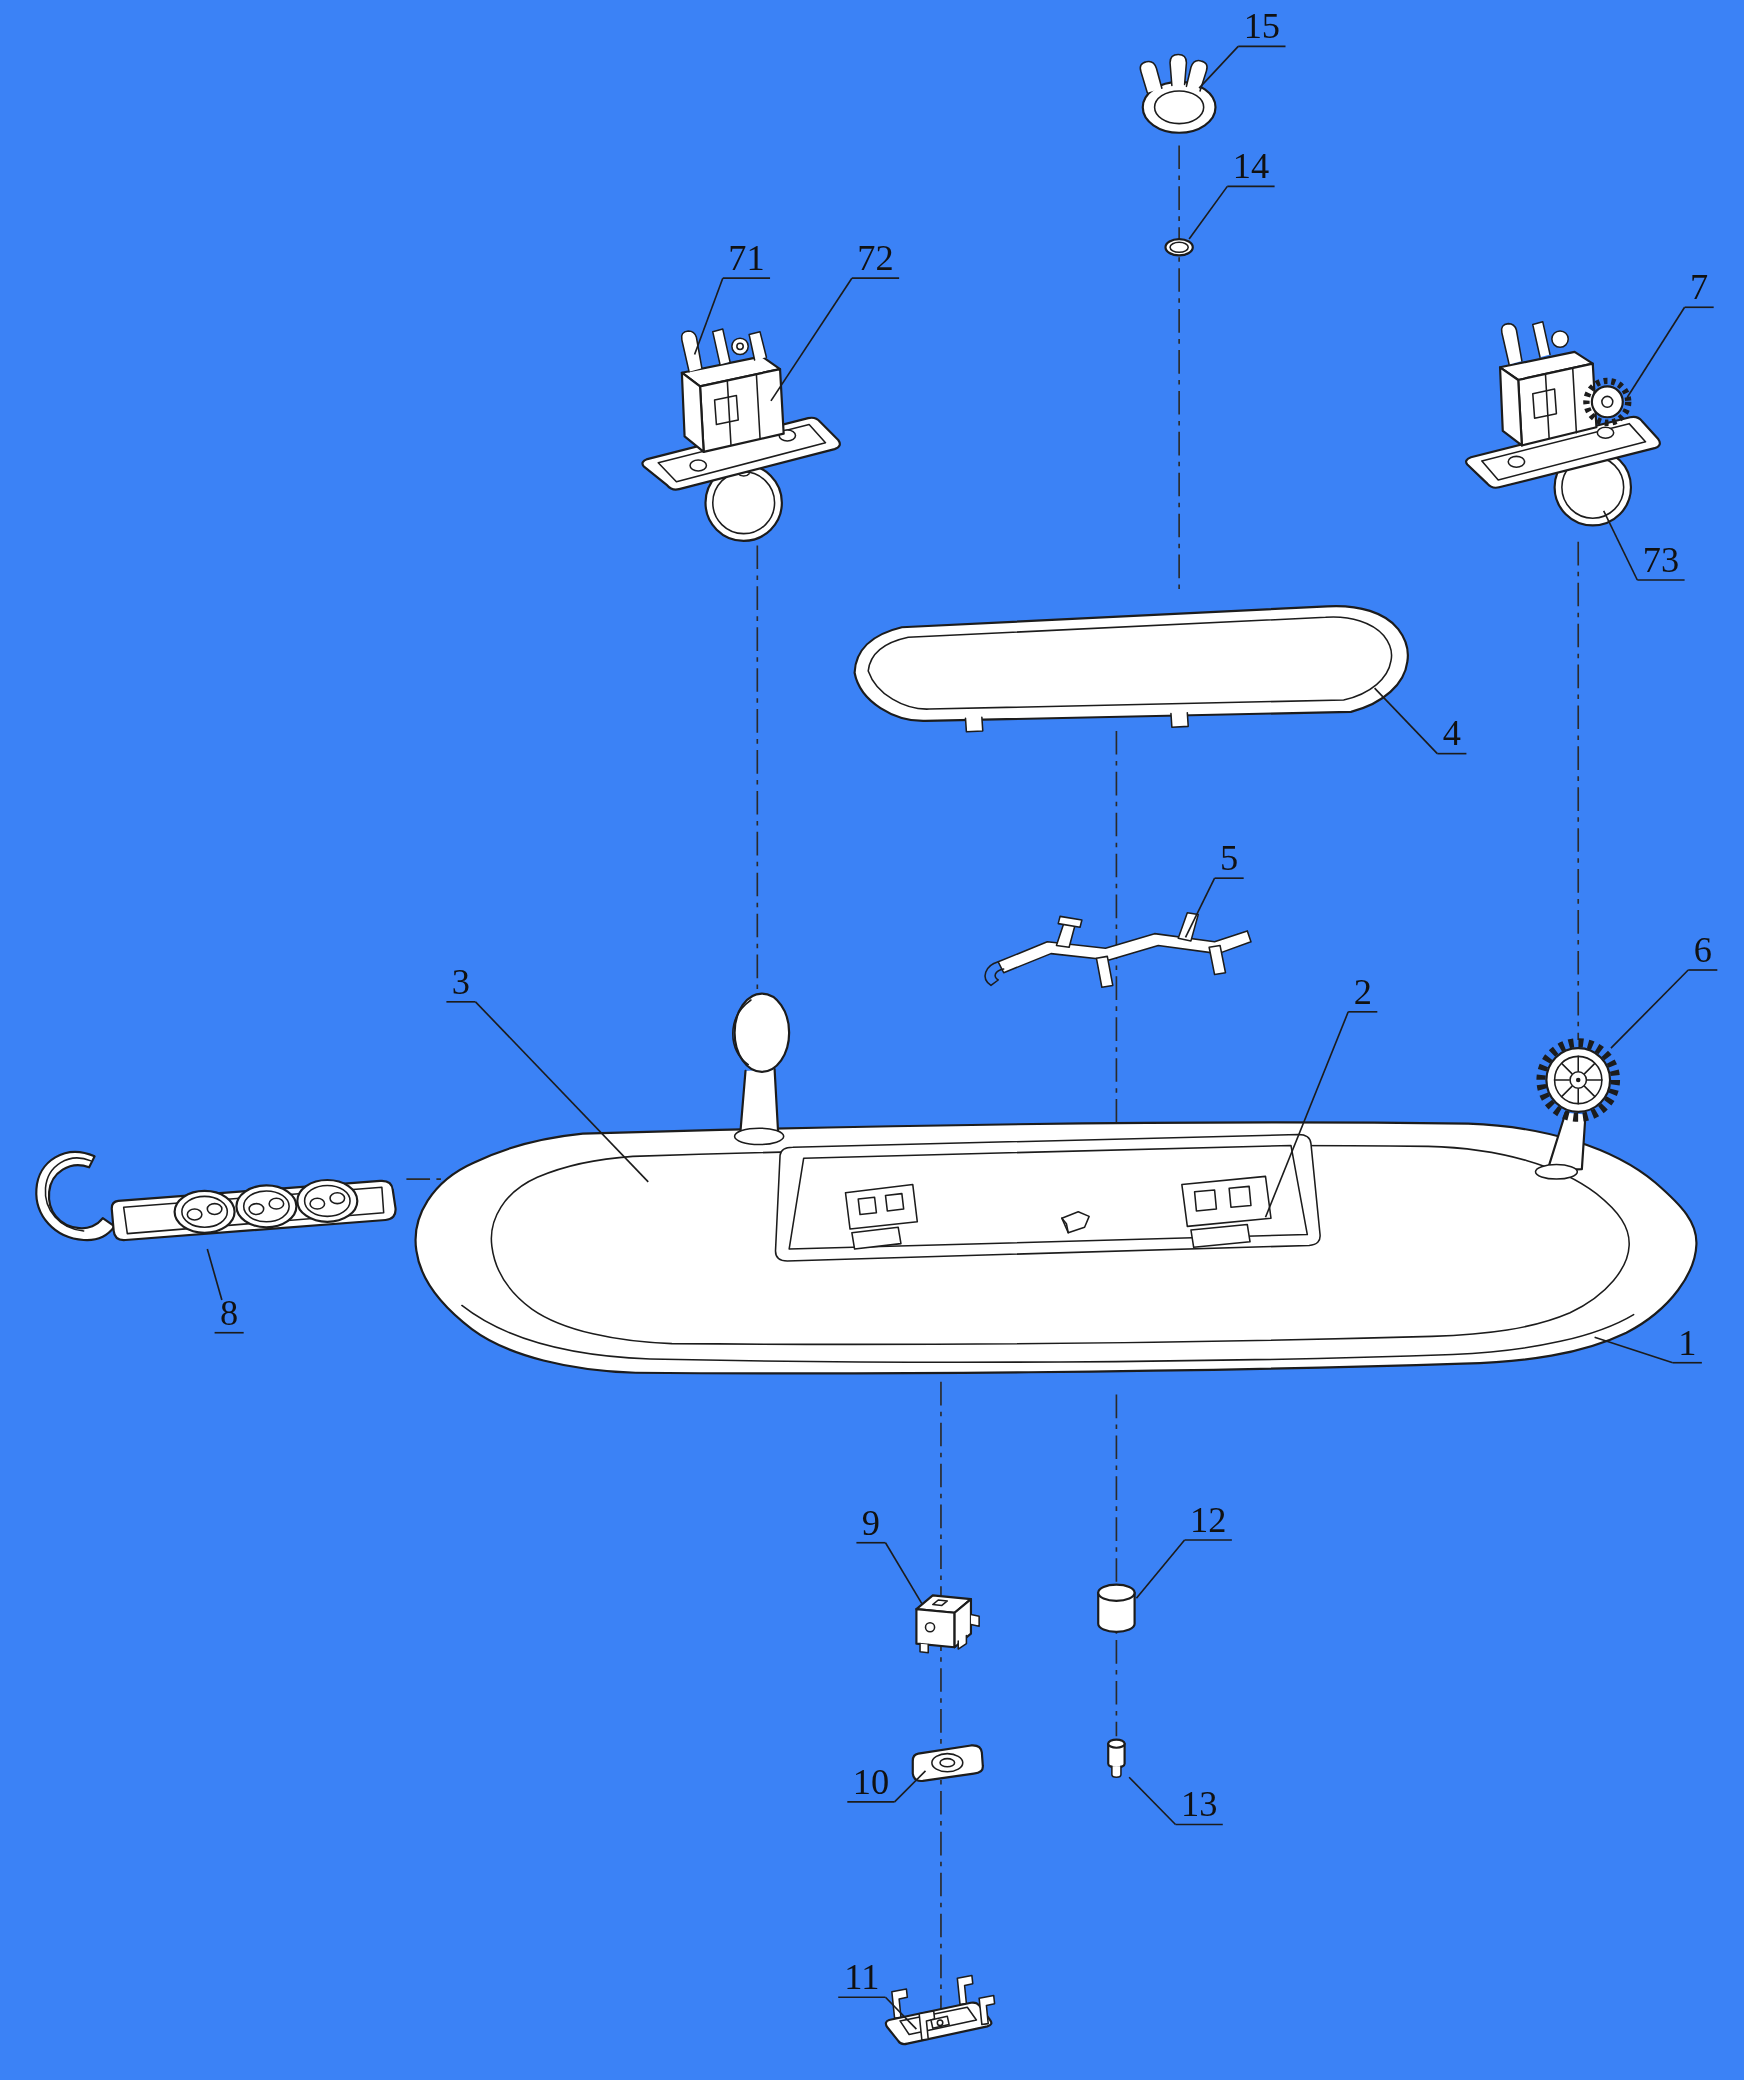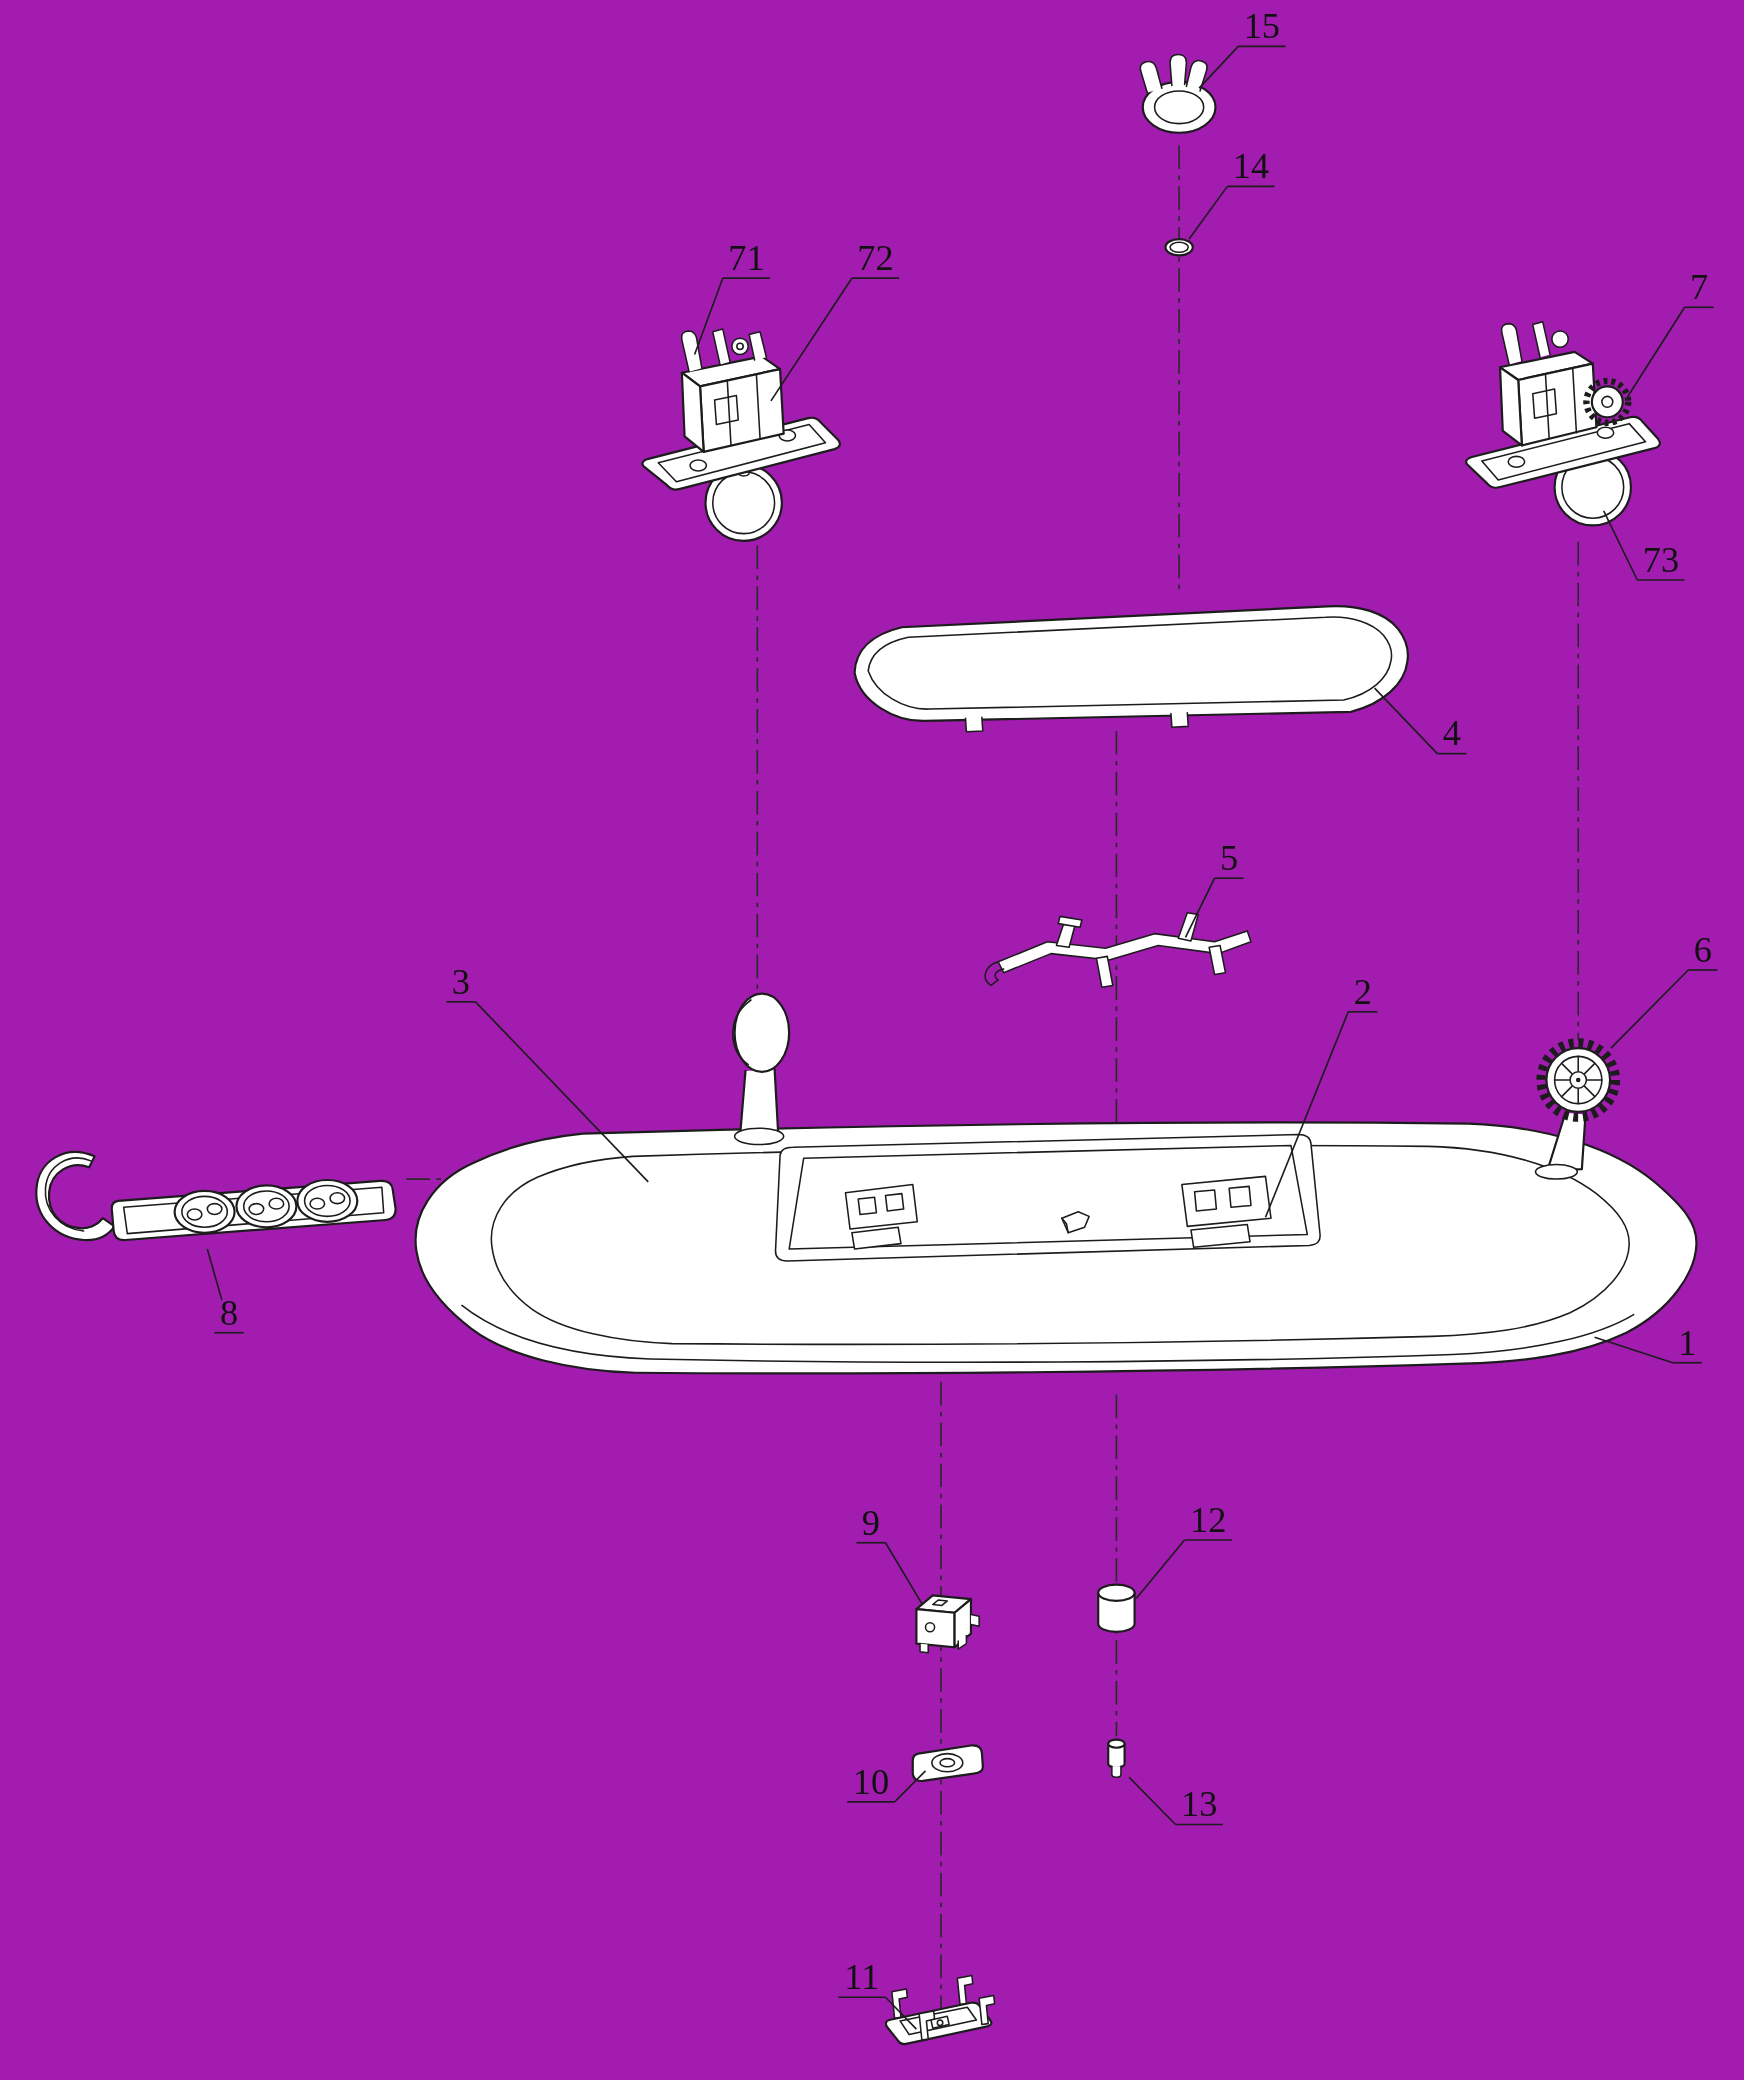--- a/index.html
+++ b/index.html
@@ -1,20 +1,20 @@
 <!DOCTYPE html>
 <html style="--line: #1c1c1c;font-size:14.5px"><head>
 <meta charset="utf-8">
 <style>
   html, body { margin: 0; padding: 0; background: #ffffff; }
   .stage {
     position: relative;
     width: 1744px;
     height: 2080px;
-    background: #a21caf;
+    background: #3b82f6;
     font-family: "Liberation Serif", "DejaVu Serif", serif;
   }
   svg { display: block; width: 1761px; height: 2080px; }
 
   .outline   { fill: #ffffff; stroke: var(--line, #1c1c1c); stroke-width: 2.4; stroke-linejoin: round; stroke-linecap: round; }
   .line      { fill: none;    stroke: var(--line, #1c1c1c); stroke-width: 2.4; stroke-linejoin: round; stroke-linecap: round; }
   .thin      { stroke-width: 1.7; }
   .gearteeth    { fill: none; stroke: var(--line, #1c1c1c); stroke-width: 10; stroke-dasharray: 5.4 5.33; }
   .gearteeth-sm { fill: none; stroke: var(--line, #1c1c1c); stroke-width: 7;  stroke-dasharray: 4.3 4.33; }
   .centerline{ fill: none; stroke: #2a2a2a; stroke-width: 1.8; stroke-dasharray: 26 7 5 7; }

